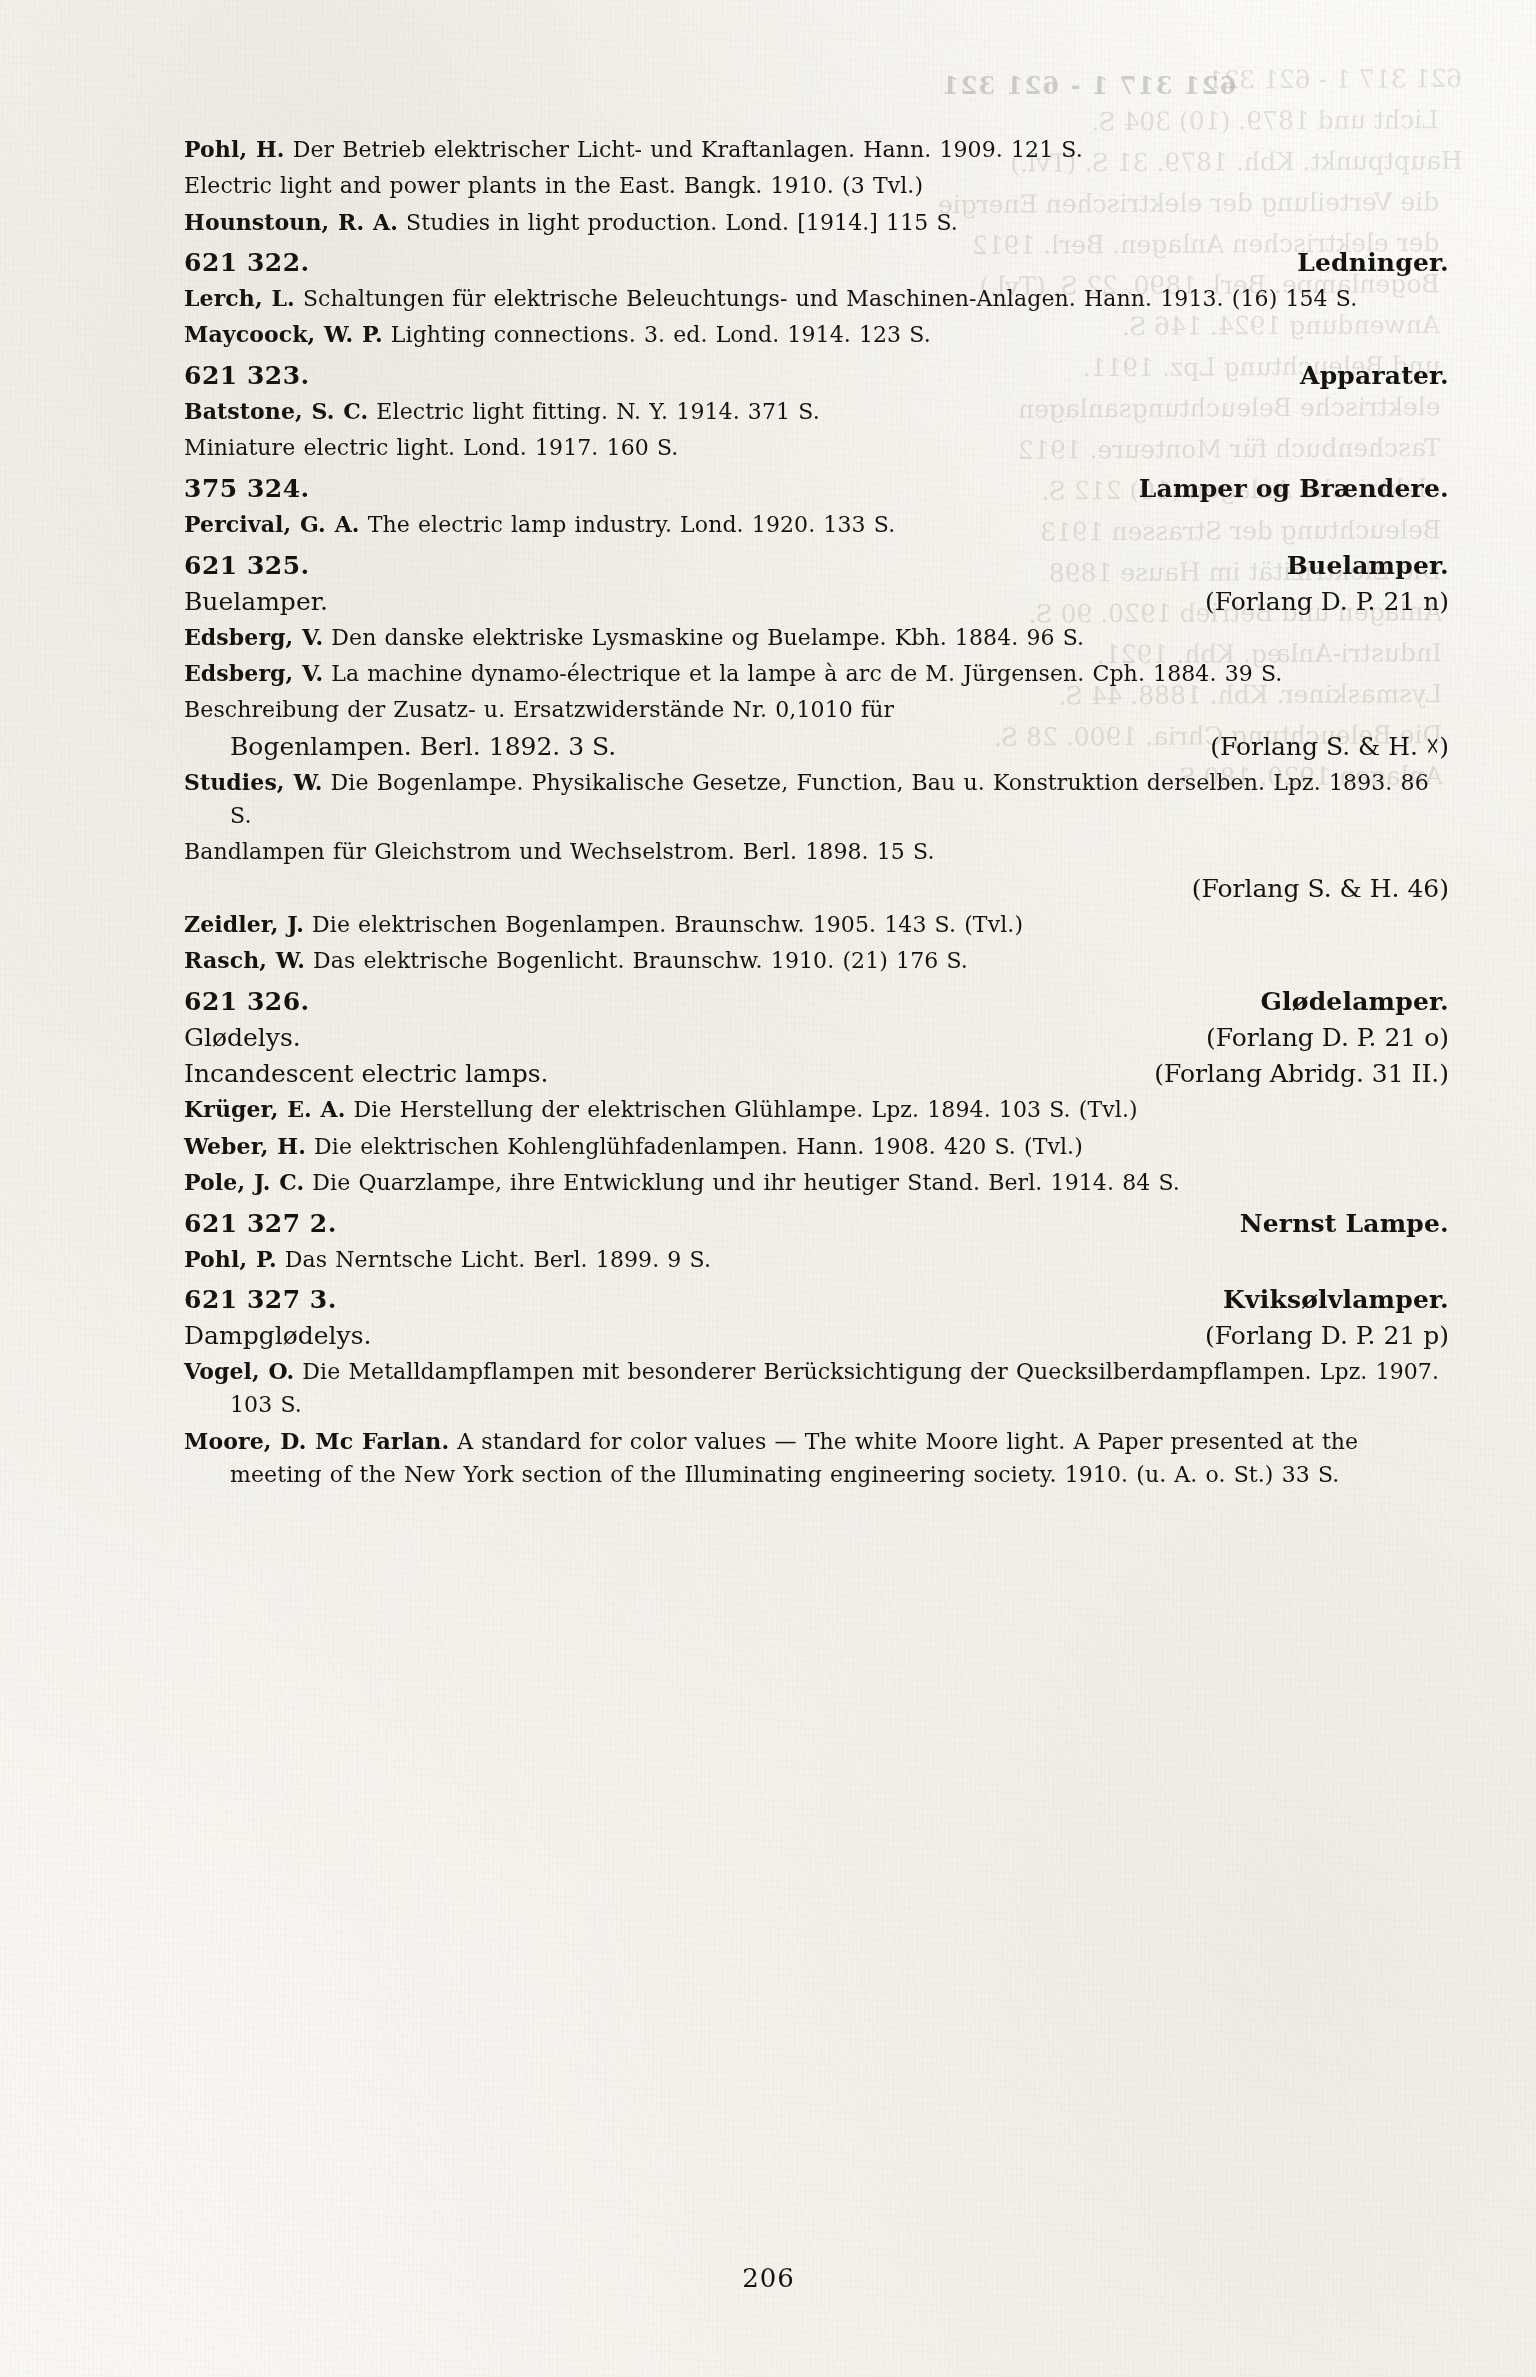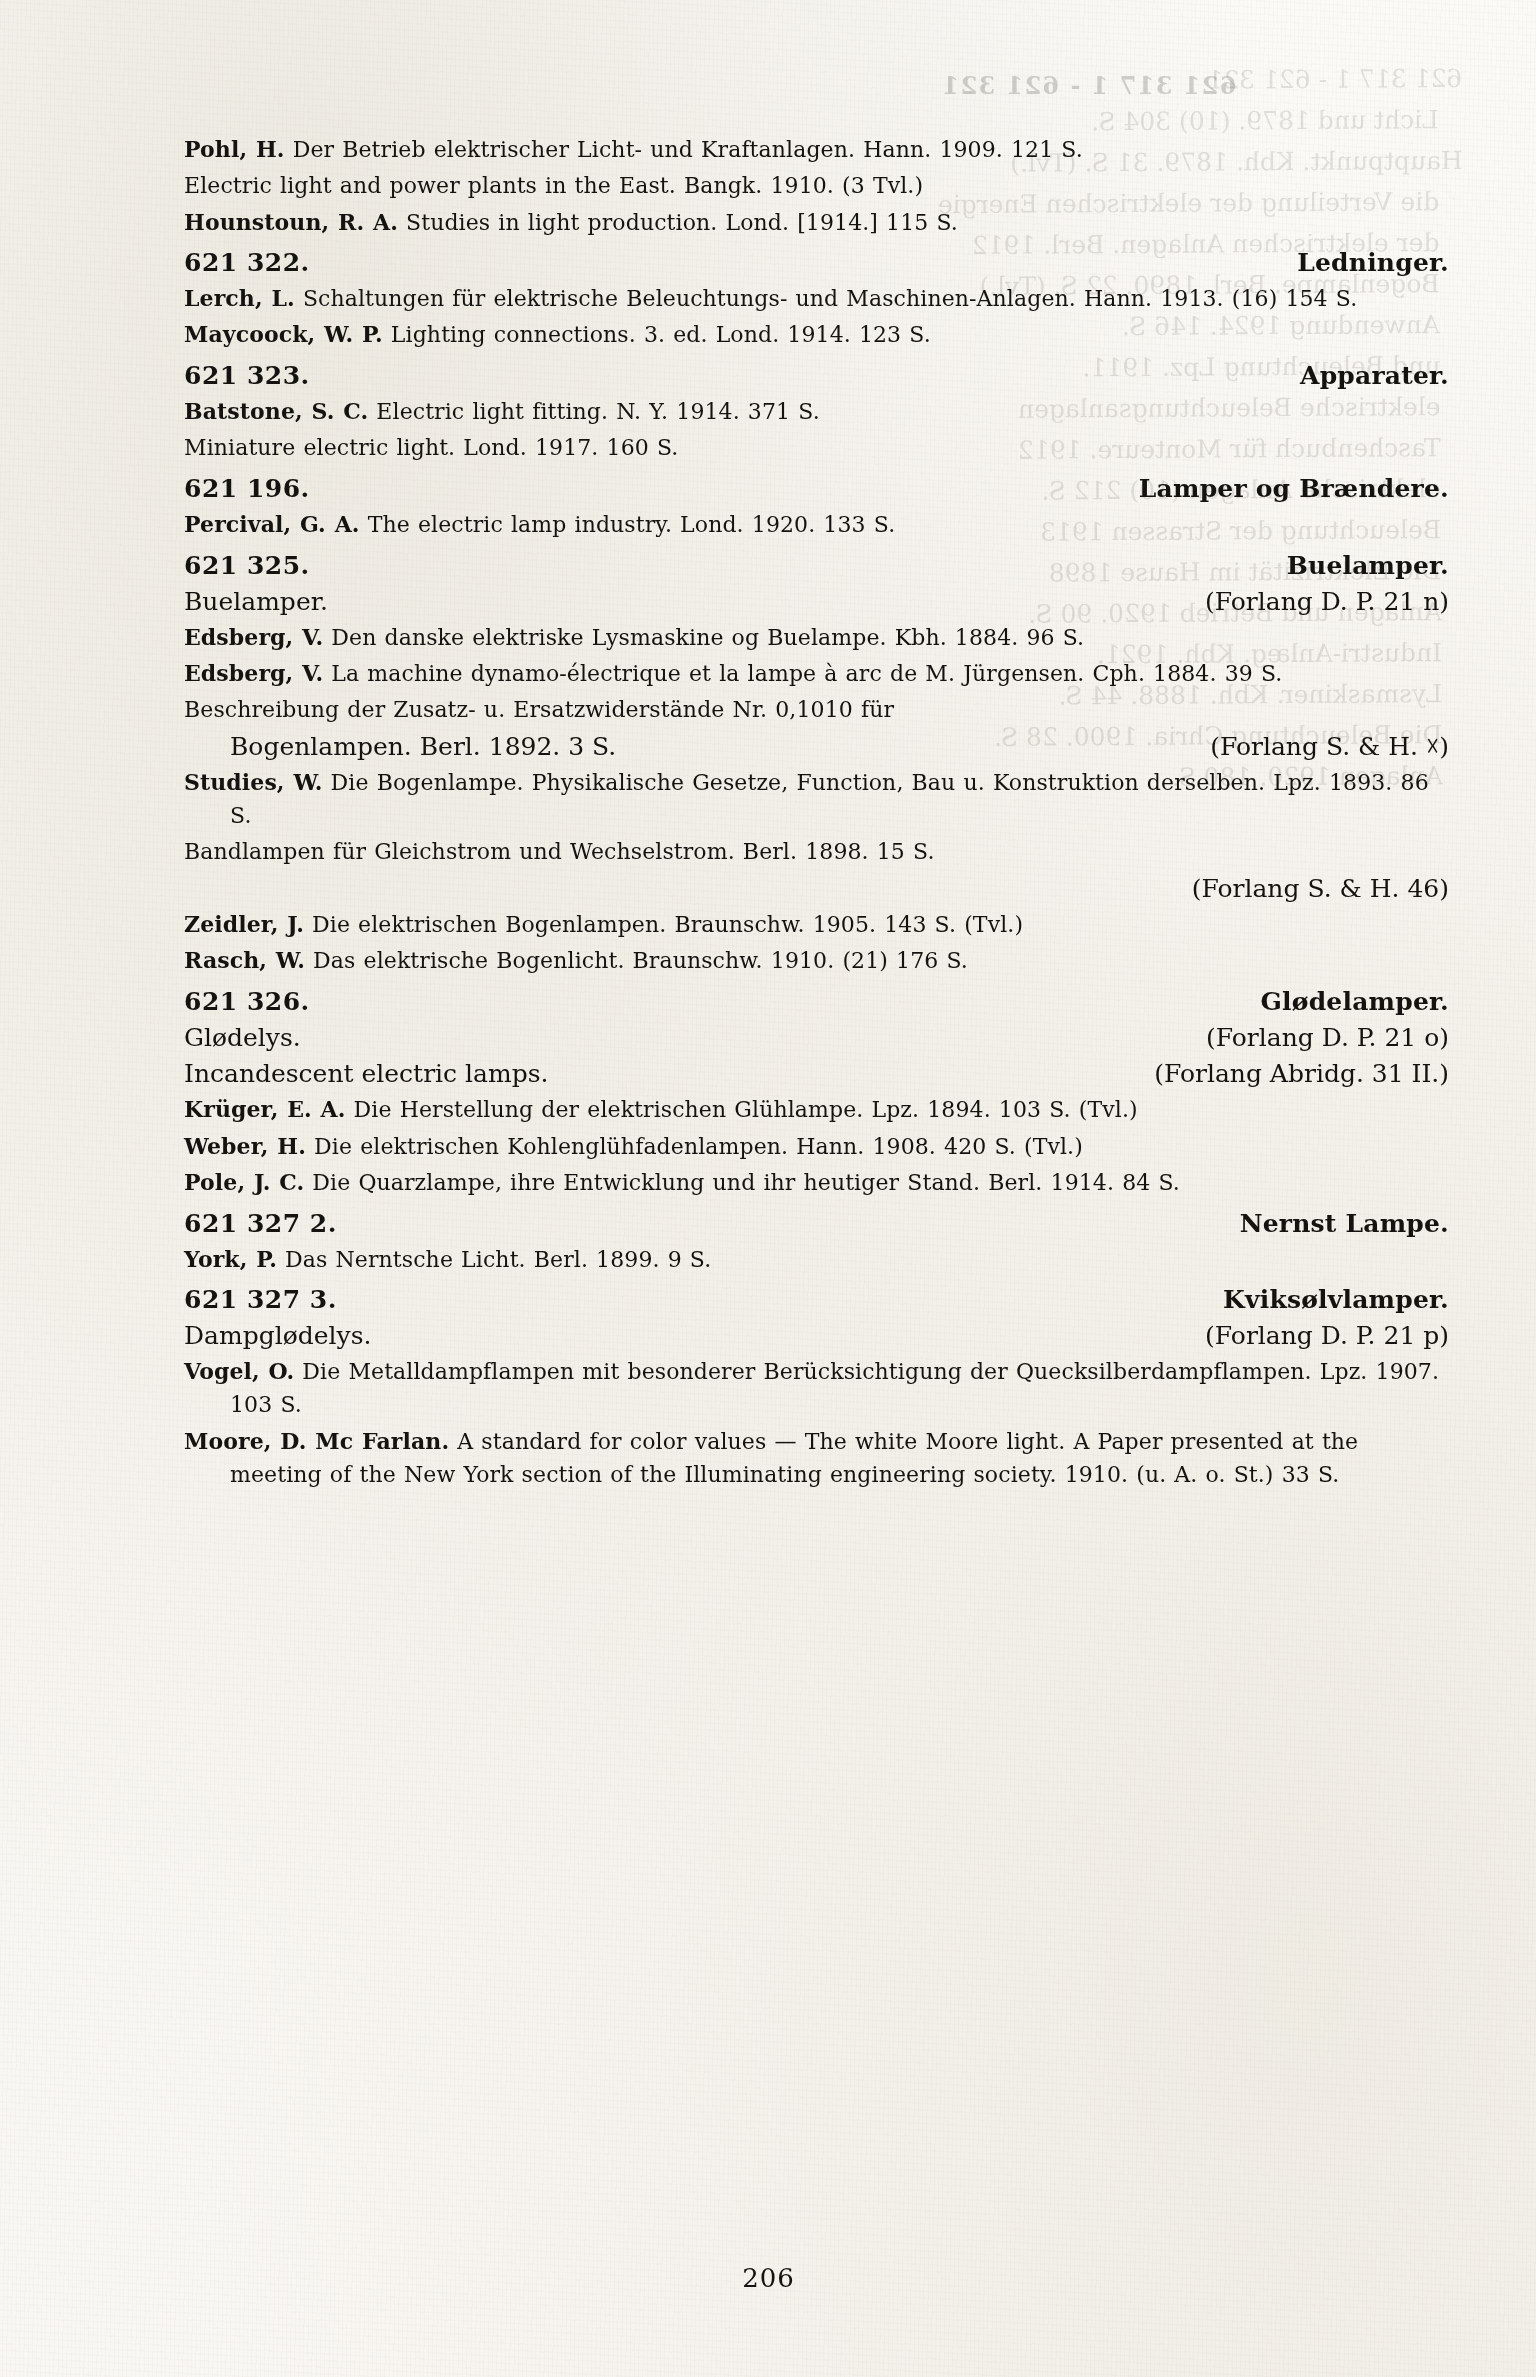--- a/index.html
+++ b/index.html
@@ -158,21 +158,21 @@
     </div>
     <p class="entry"><b>Lerch, L.</b><span> Schaltungen für elektrische Beleuchtungs- und Maschinen-Anlagen. Hann. 1913. (16) 154 S.</span></p>
     <p class="entry"><b>Maycoock, W. P.</b><span> Lighting connections. 3. ed. Lond. 1914. 123 S.</span></p>
     <div class="cls">
       <span class="num">621 323.</span>
       <span class="heading">Apparater.</span>
     </div>
     <p class="entry"><b>Batstone, S. C.</b><span> Electric light fitting. N. Y. 1914. 371 S.</span></p>
     <p class="entry"><b></b><span>Miniature electric light. Lond. 1917. 160 S.</span></p>
     <div class="cls">
-      <span class="num">621 196.</span>
+      <span class="num">375 324.</span>
       <span class="heading">Lamper og Brændere.</span>
     </div>
     <p class="entry"><b>Percival, G. A.</b><span> The electric lamp industry. Lond. 1920. 133 S.</span></p>
     <div class="cls">
       <span class="num">621 325.</span>
       <span class="heading">Buelamper.</span>
     </div>
     <div class="split">
       <span class="l">Buelamper.</span>
       <span class="r">(Forlang D. P. 21 n)</span>
@@ -201,21 +201,21 @@
       <span class="l">Incandescent electric lamps.</span>
       <span class="r">(Forlang Abridg. 31 II.)</span>
     </div>
     <p class="entry"><b>Krüger, E. A.</b><span> Die Herstellung der elektrischen Glühlampe. Lpz. 1894. 103 S. (Tvl.)</span></p>
     <p class="entry"><b>Weber, H.</b><span> Die elektrischen Kohlenglühfadenlampen. Hann. 1908. 420 S. (Tvl.)</span></p>
     <p class="entry"><b>Pole, J. C.</b><span> Die Quarzlampe, ihre Entwicklung und ihr heutiger Stand. Berl. 1914. 84 S.</span></p>
     <div class="cls">
       <span class="num">621 327 2.</span>
       <span class="heading">Nernst Lampe.</span>
     </div>
-    <p class="entry"><b>York, P.</b><span> Das Nerntsche Licht. Berl. 1899. 9 S.</span></p>
+    <p class="entry"><b>Pohl, P.</b><span> Das Nerntsche Licht. Berl. 1899. 9 S.</span></p>
     <div class="cls">
       <span class="num">621 327 3.</span>
       <span class="heading">Kviksølvlamper.</span>
     </div>
     <div class="split">
       <span class="l">Dampglødelys.</span>
       <span class="r">(Forlang D. P. 21 p)</span>
     </div>
     <p class="entry"><b>Vogel, O.</b><span> Die Metalldampflampen mit besonderer Berücksichtigung der Quecksilberdampflampen. Lpz. 1907. 103 S.</span></p>
     <p class="entry"><b>Moore, D. Mc Farlan.</b><span> A standard for color values — The white Moore light. A Paper presented at the meeting of the New York section of the Illuminating engineering society. 1910. (u. A. o. St.) 33 S.</span></p>

